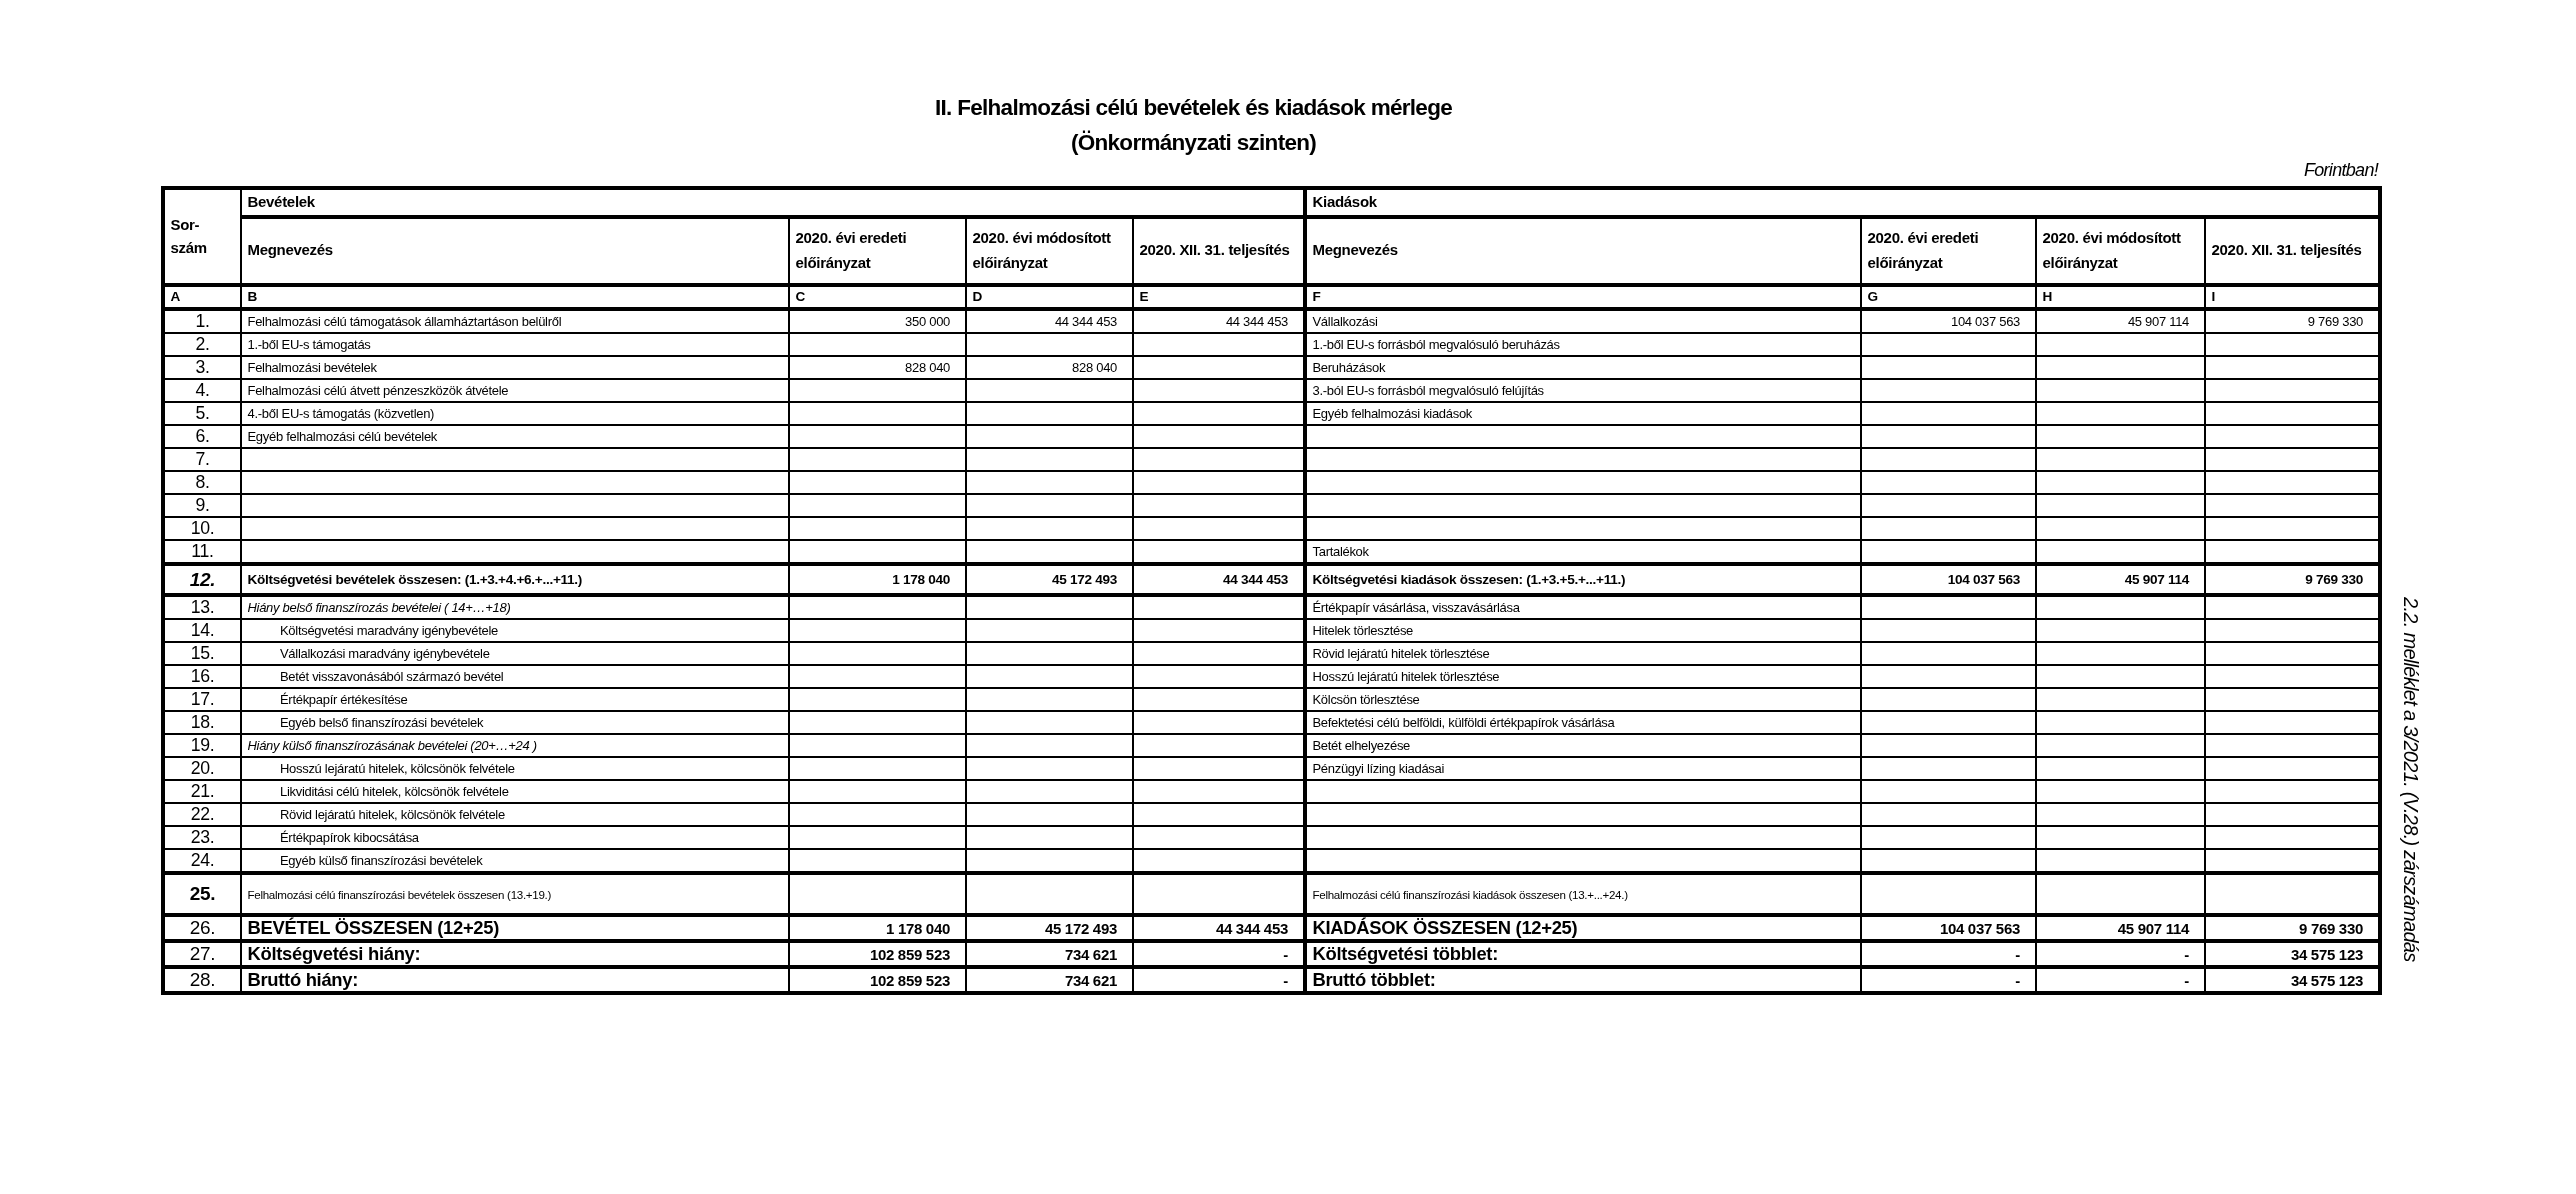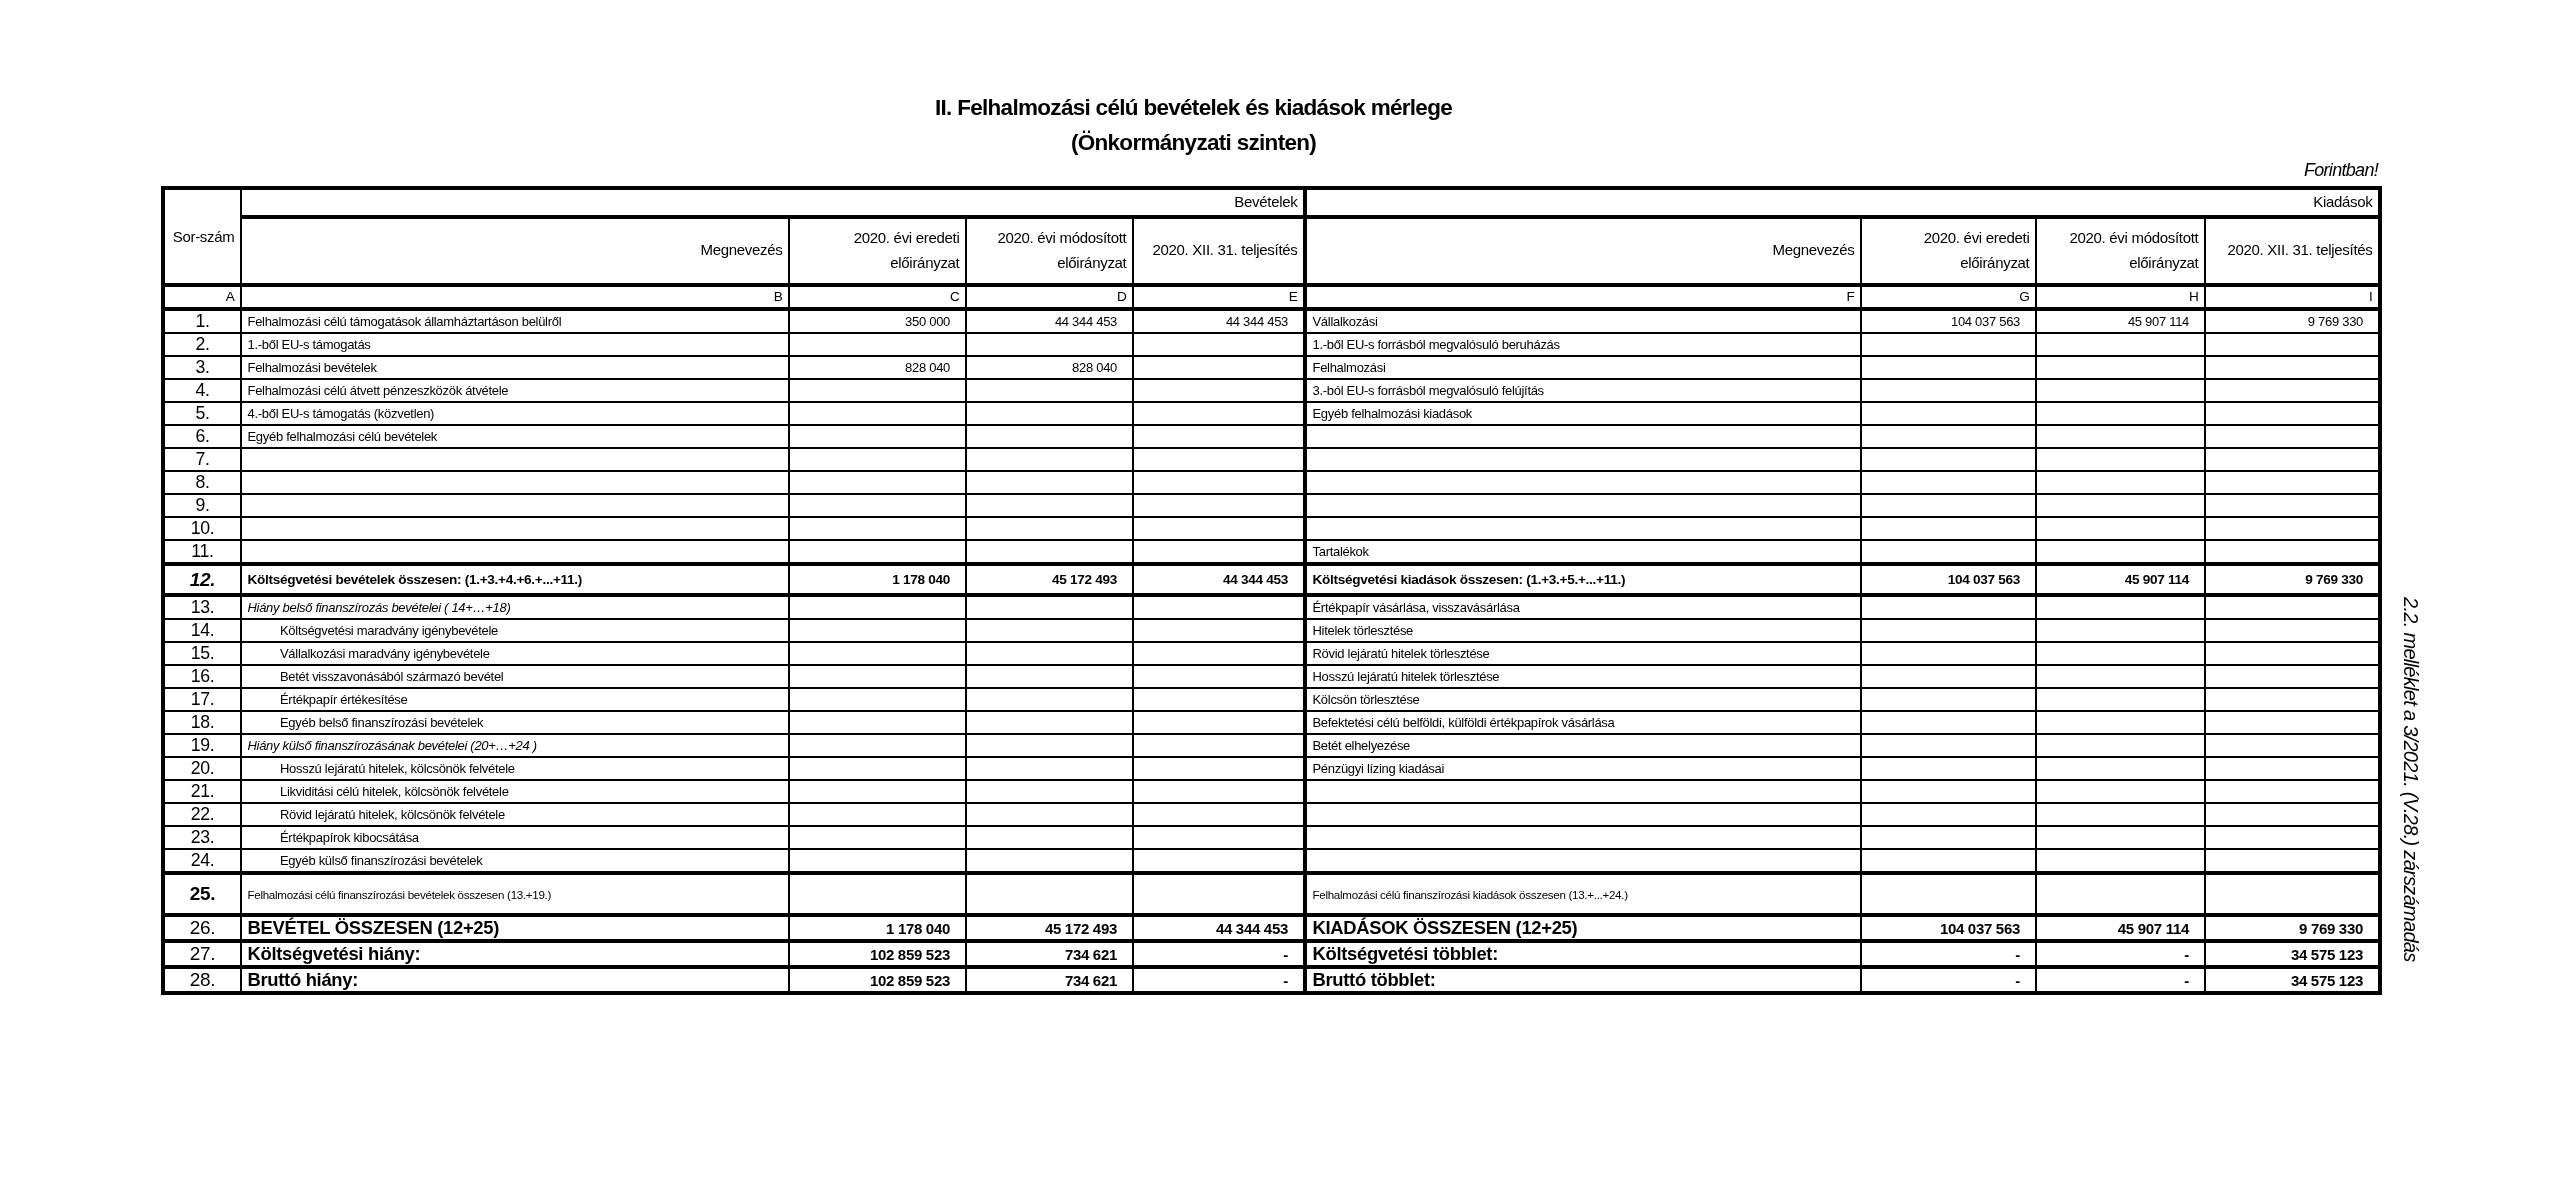--- a/index.html
+++ b/index.html
@@ -8,21 +8,21 @@
   .title { position:absolute; left:7px; width:2373px; text-align:center; font-weight:bold; font-size:22.5px; letter-spacing:-0.7px; }
   #t1 { top:95px; }
   #t2 { top:130px; }
   #unit { position:absolute; right:198px; top:160px; font-style:italic; font-weight:normal; font-size:18px; letter-spacing:-0.7px; }
   #side { position:absolute; left:2395px; top:597px; width:27px; height:443px; }
   #side span { position:absolute; left:0; top:0; transform-origin:0 0; transform:translate(27px,0) rotate(90deg);
                white-space:nowrap; font-style:italic; font-size:20px; letter-spacing:-0.7px; }
   table { position:absolute; left:161px; top:186px; border-collapse:collapse; table-layout:fixed;
           border:4.1px solid #000; }
   td, th { border:2px solid #000; padding:0 5.5px; font-size:13px; overflow:hidden; white-space:nowrap; letter-spacing:-0.3px; }
-  th { font-weight:normal; text-align:right; font-size:15px; line-height:24.6px; }
+  th { font-weight:bold; text-align:left; font-size:15px; line-height:24.6px; }
   .grp { height:23px; }
   .hdr { height:68px; }
   .let { height:22px; }
   .row { height:23px; }
   .row td.n { text-align:center; font-size:17.7px; font-weight:normal; }
   .num { text-align:right; padding-right:15px; }
   .thick-top td { border-top:4.8px solid #000; }
   .thick-top2 td, .thick-top2 th { border-top:4.8px solid #000; }
   .r12 td { font-weight:bold; height:27px; font-size:13.6px; }
   .r12 td.n { font-weight:bold; font-size:19px;font-style:italic; }
@@ -108,21 +108,21 @@
         <td class="num"></td>
         <td class="num"></td>
         <td class="num"></td>
       </tr>
       <tr class="row">
         <td class="n">3.</td>
         <td class="lab">Felhalmozási bevételek</td>
         <td class="num">828 040</td>
         <td class="num">828 040</td>
         <td class="num sepR"></td>
-        <td class="lab">Felhalmozási</td>
+        <td class="lab">Beruházások</td>
         <td class="num"></td>
         <td class="num"></td>
         <td class="num"></td>
       </tr>
       <tr class="row">
         <td class="n">4.</td>
         <td class="lab">Felhalmozási célú átvett pénzeszközök átvétele</td>
         <td class="num"></td>
         <td class="num"></td>
         <td class="num sepR"></td>

